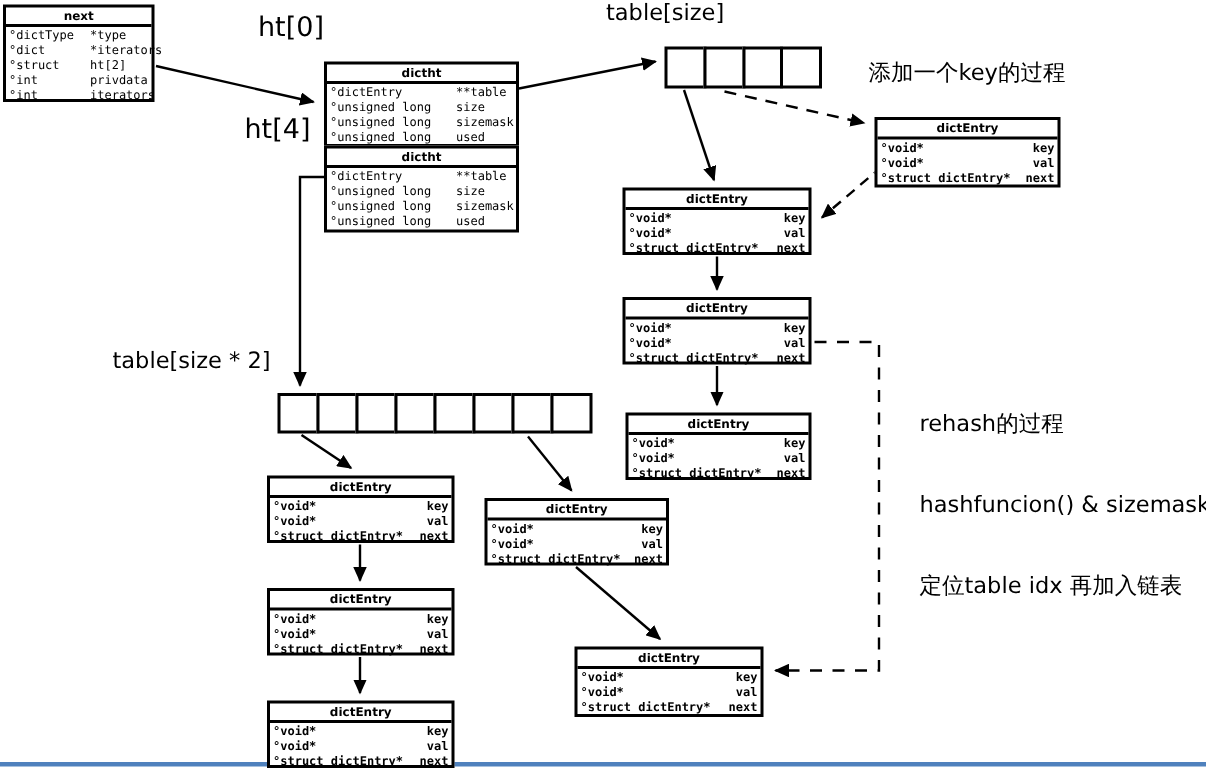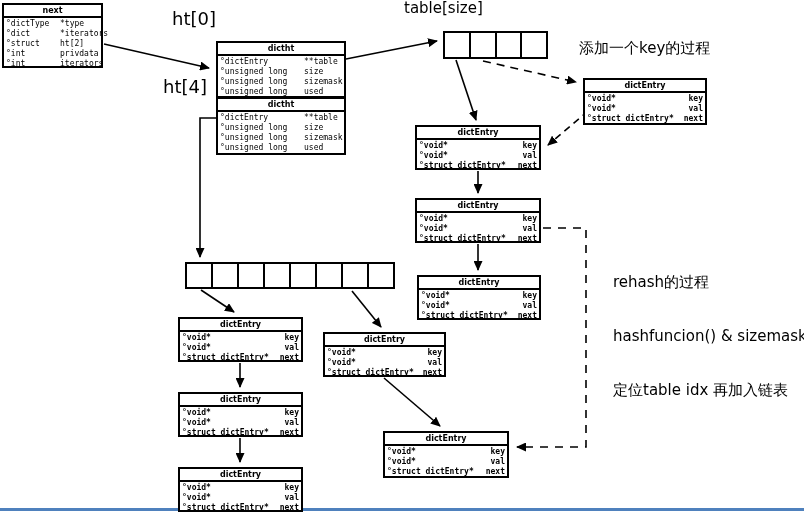--- a/index.html
+++ b/index.html
@@ -60,20 +60,21 @@
     <line x1="352" y1="291" x2="381" y2="327" stroke="#000" stroke-width="1.6" marker-end="url(#ah)"></line>
     <line x1="384" y1="378" x2="440" y2="426" stroke="#000" stroke-width="1.6" marker-end="url(#ah)"></line>
     <line x1="483" y1="61" x2="576" y2="82" stroke="#000" stroke-width="1.6" stroke-dasharray="8,6" marker-end="url(#ah)"></line>
     <line x1="588" y1="111" x2="548" y2="145" stroke="#000" stroke-width="1.6" stroke-dasharray="7,5" marker-end="url(#ah)"></line>
     <path d="M543,228 L586,228 L586,447 L517,447" fill="none" stroke="#000" stroke-width="1.6" stroke-dasharray="8,7" marker-end="url(#ah)"></path>
   </svg>
 
   <div class="float-label lbl-ht" style="left:172px;top:8px;">ht[0]</div>
   <div class="float-label lbl-ht" style="left:163px;top:76px;">ht[4]</div>
   <div class="float-label lbl-table" style="left:404px;top:-1px;">table[size]</div>
+  <div class="float-label lbl-table" style="left:75px;top:231px;">table[size * 2]</div>
 
   <div class="annotation" style="left:579px;top:39px;">添加一个key的过程</div>
   <div class="annotation" style="left:613px;top:237px;">
     <div>rehash的过程</div>
     <div>hashfuncion() &amp; sizemask</div>
     <div>定位table idx 再加入链表</div>
   </div>
 
   <div id="bottom-bar" style="background: rgb(79, 129, 189);"></div>
 <div class="struct-box align-left" style="left: 2px; top: 3px; width: 101px; height: 65px; --typew: 54px;">

